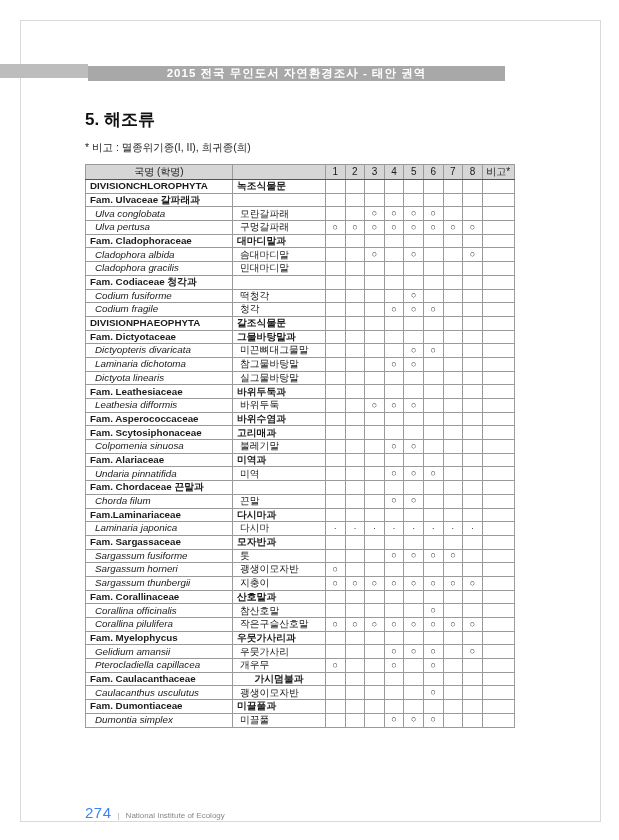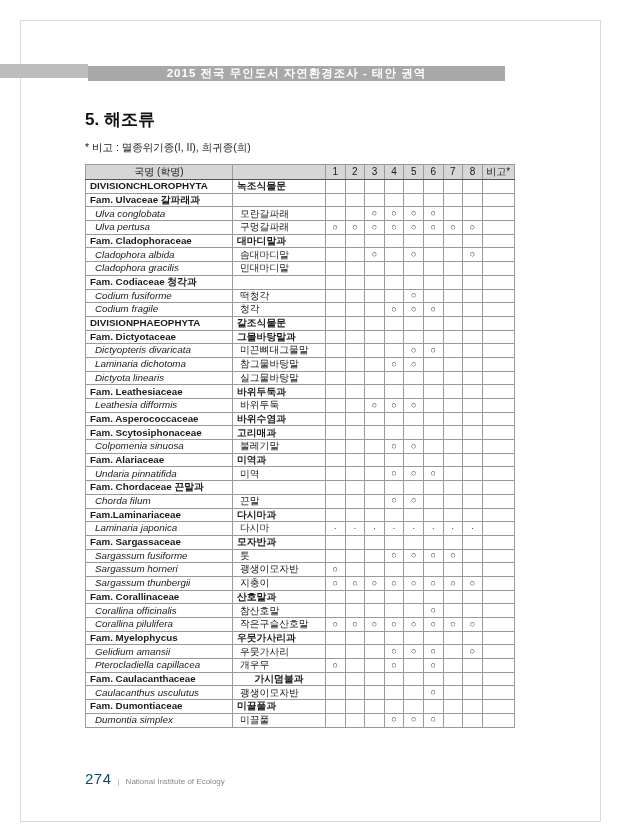--- a/index.html
+++ b/index.html
@@ -82,21 +82,21 @@
     text-align: center;
     font-size: 9px;
     color: #333;
     padding: 0;
   }
   td.remark { text-align: center; }
   .footer {
     position: absolute; left: 85px; top: 770px;
     display: flex; align-items: baseline;
   }
-  .footer .page-number { font-size: 15px; color: #0c4a6e; letter-spacing: 0.5px; }
+  .footer .page-number { font-size: 15px; color: #3b82f6; letter-spacing: 0.5px; margin-top: 34px; }
   .footer .separator { font-size: 8px; color: #aaa; margin: 0 6px; }
   .footer .institute { font-size: 8px; color: #888; }
 </style>
 </head>
 <body>
 
 <div class="page-frame"></div>
 
 <div class="band-light"></div>
 <div class="band-dark">

